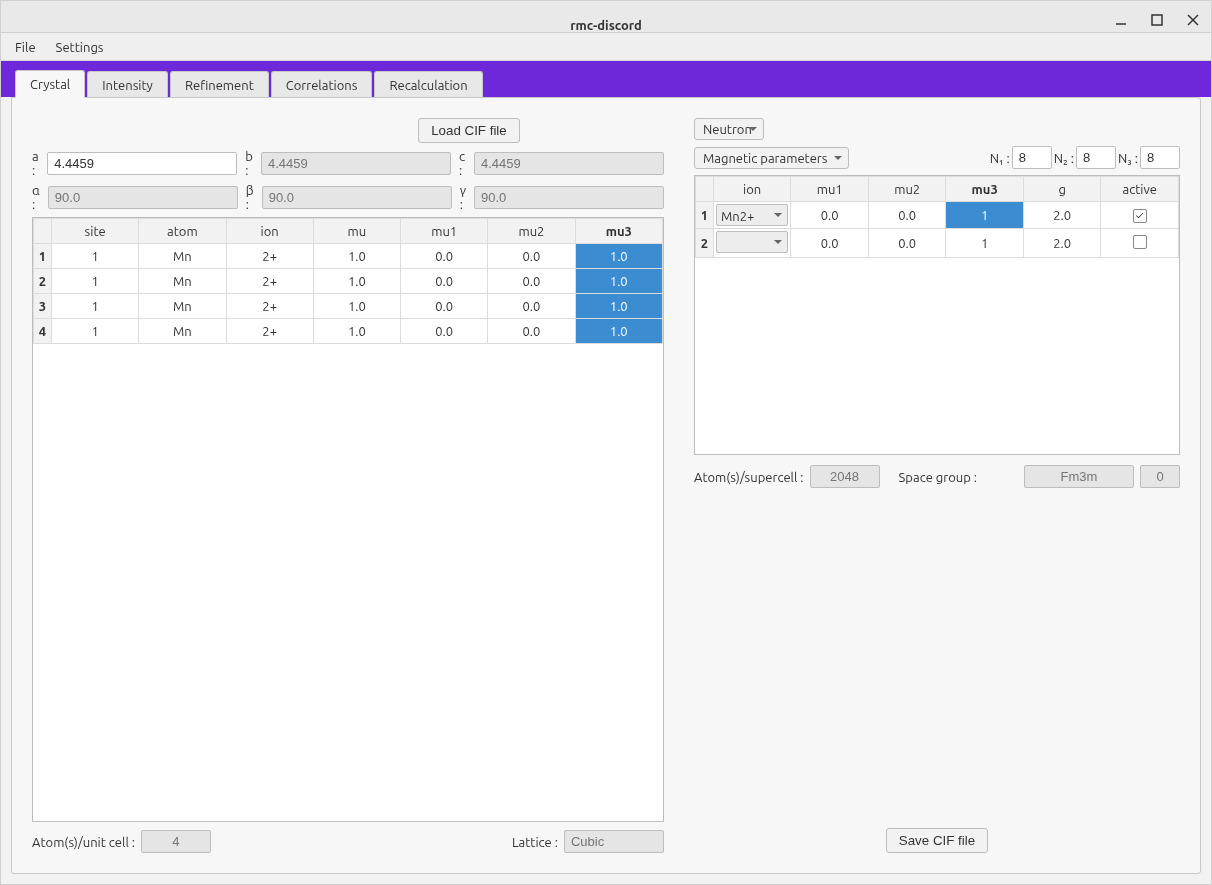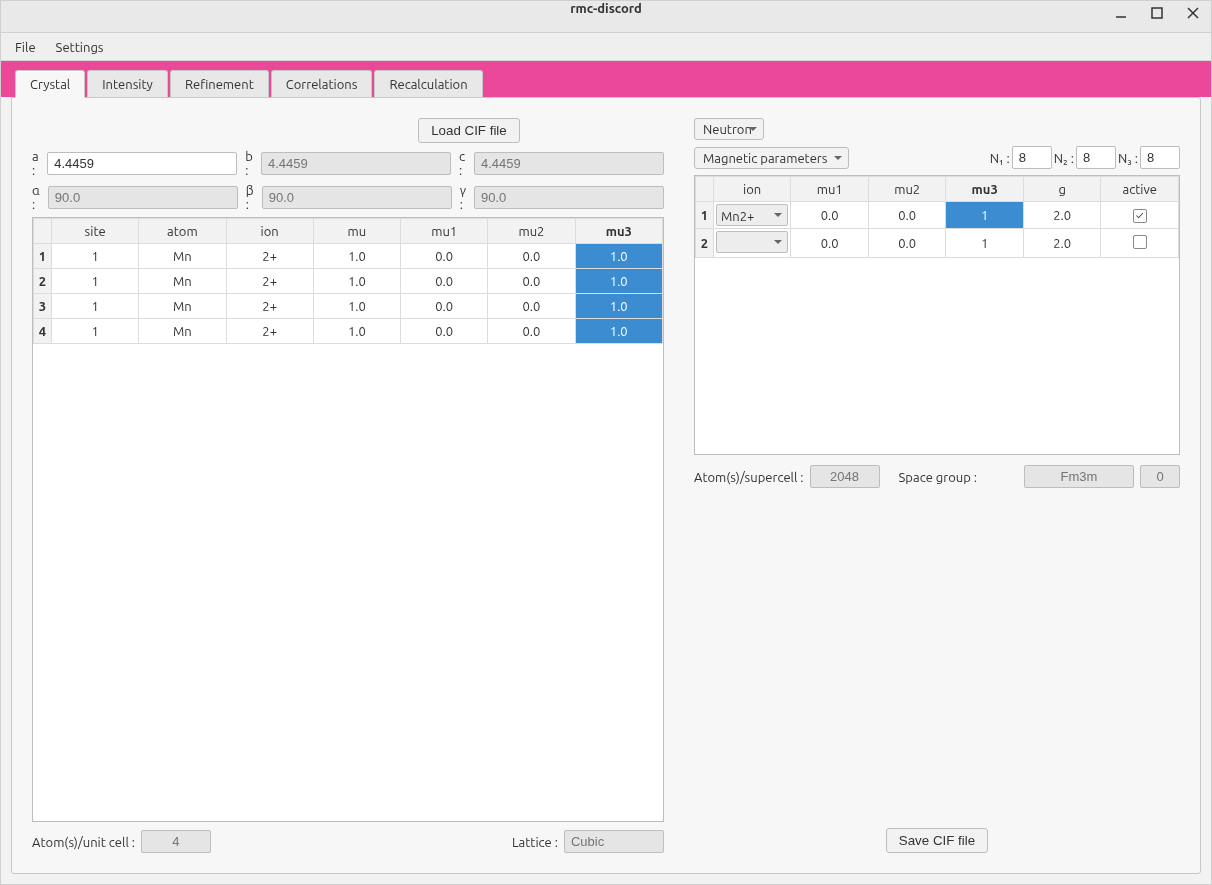--- a/index.html
+++ b/index.html
@@ -14,21 +14,21 @@
     width: 1212px;
     height: 885px;
     background: #f2f2f2;
     display: flex;
     flex-direction: column;
     border: 1px solid #d0d0d0;
   }
   .titlebar {
     height: 32px;
     display: flex;
-    align-items: flex-start;
+    align-items: flex-end;
     justify-content: center;
     position: relative;
     background: #e9e9e9;
     border-bottom: 1px solid #d0d0d0;
   }
   .titlebar-title { font-weight: 600; }
   .titlebar-btns { position: absolute; right: 6px; display: flex; gap: 12px; }
   .titlebar-btn { width: 24px; height: 24px; display: flex; align-items: center; justify-content: center; cursor: pointer; }
   .titlebar-btn svg { width: 12px; height: 12px; }
   .menubar {
@@ -36,24 +36,24 @@
     display: flex;
     align-items: center;
     gap: 4px;
     padding: 0 6px;
     background: #efefef;
     border-bottom: 1px solid #d6d6d6;
   }
   .menu-item { padding: 4px 8px; cursor: pointer; }
   .tab-strip {
     display: flex;
-    align-items: flex-start;
+    align-items: center;
     padding-left: 14px;
     padding-top: 8px;
-    background: #ec4899;
+    background: #6d28d9;
   }
   .tab {
     padding: 6px 14px;
     border: 1px solid #c8c8c8;
     border-bottom: none;
     border-top-left-radius: 3px;
     border-top-right-radius: 3px;
     margin-right: 2px;
     background: #e8e8e8;
     cursor: pointer;

